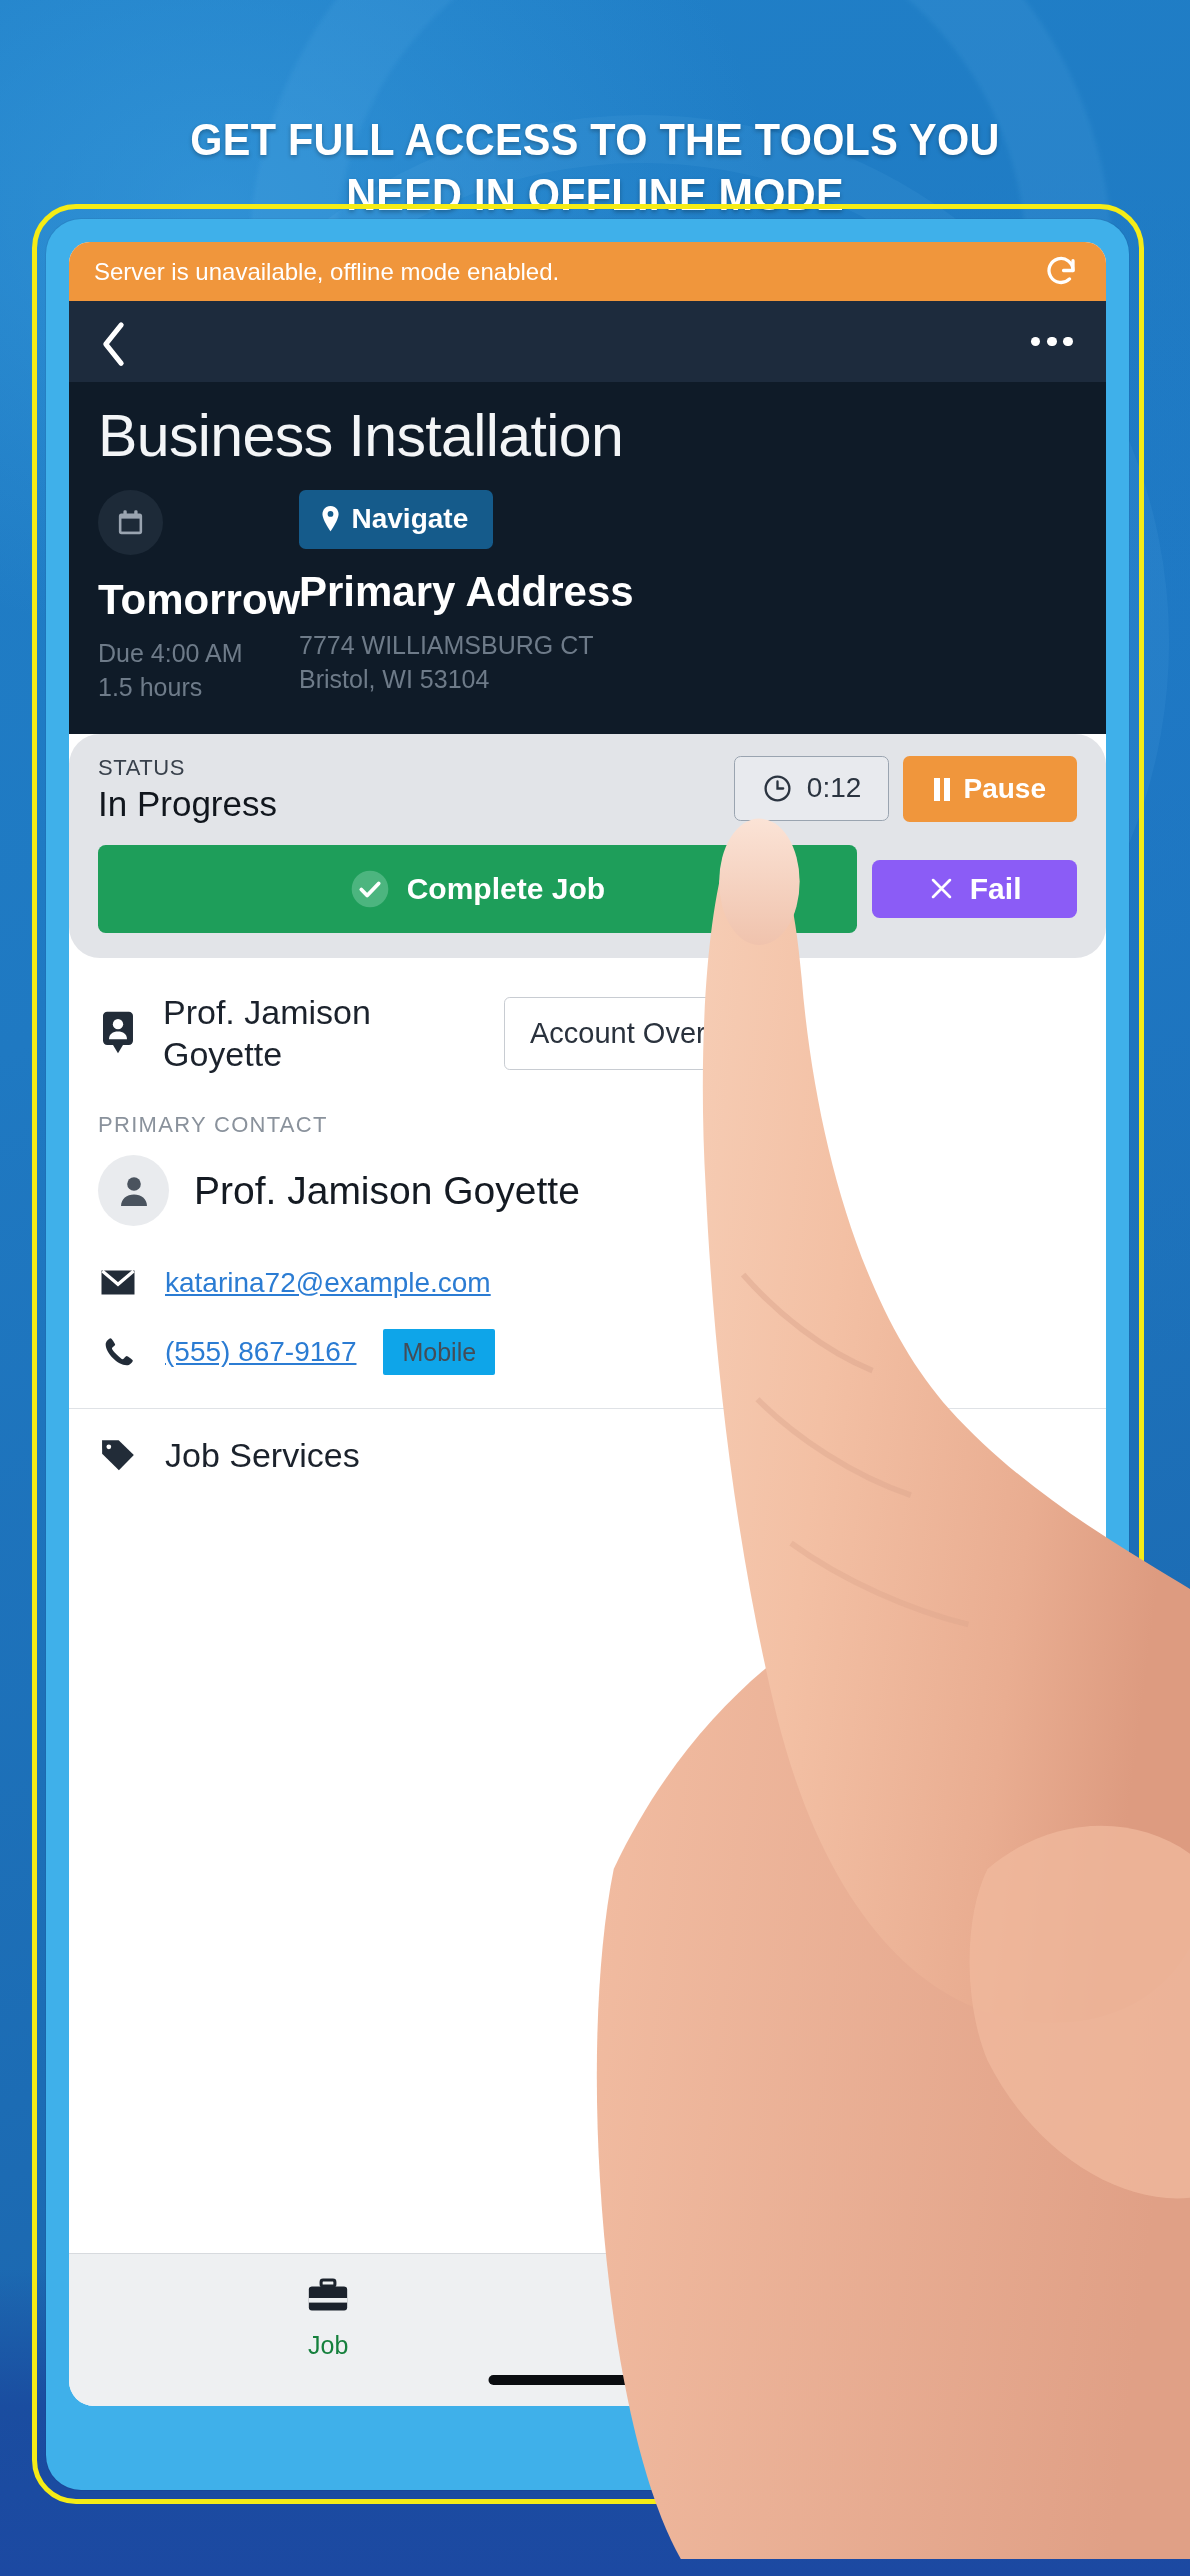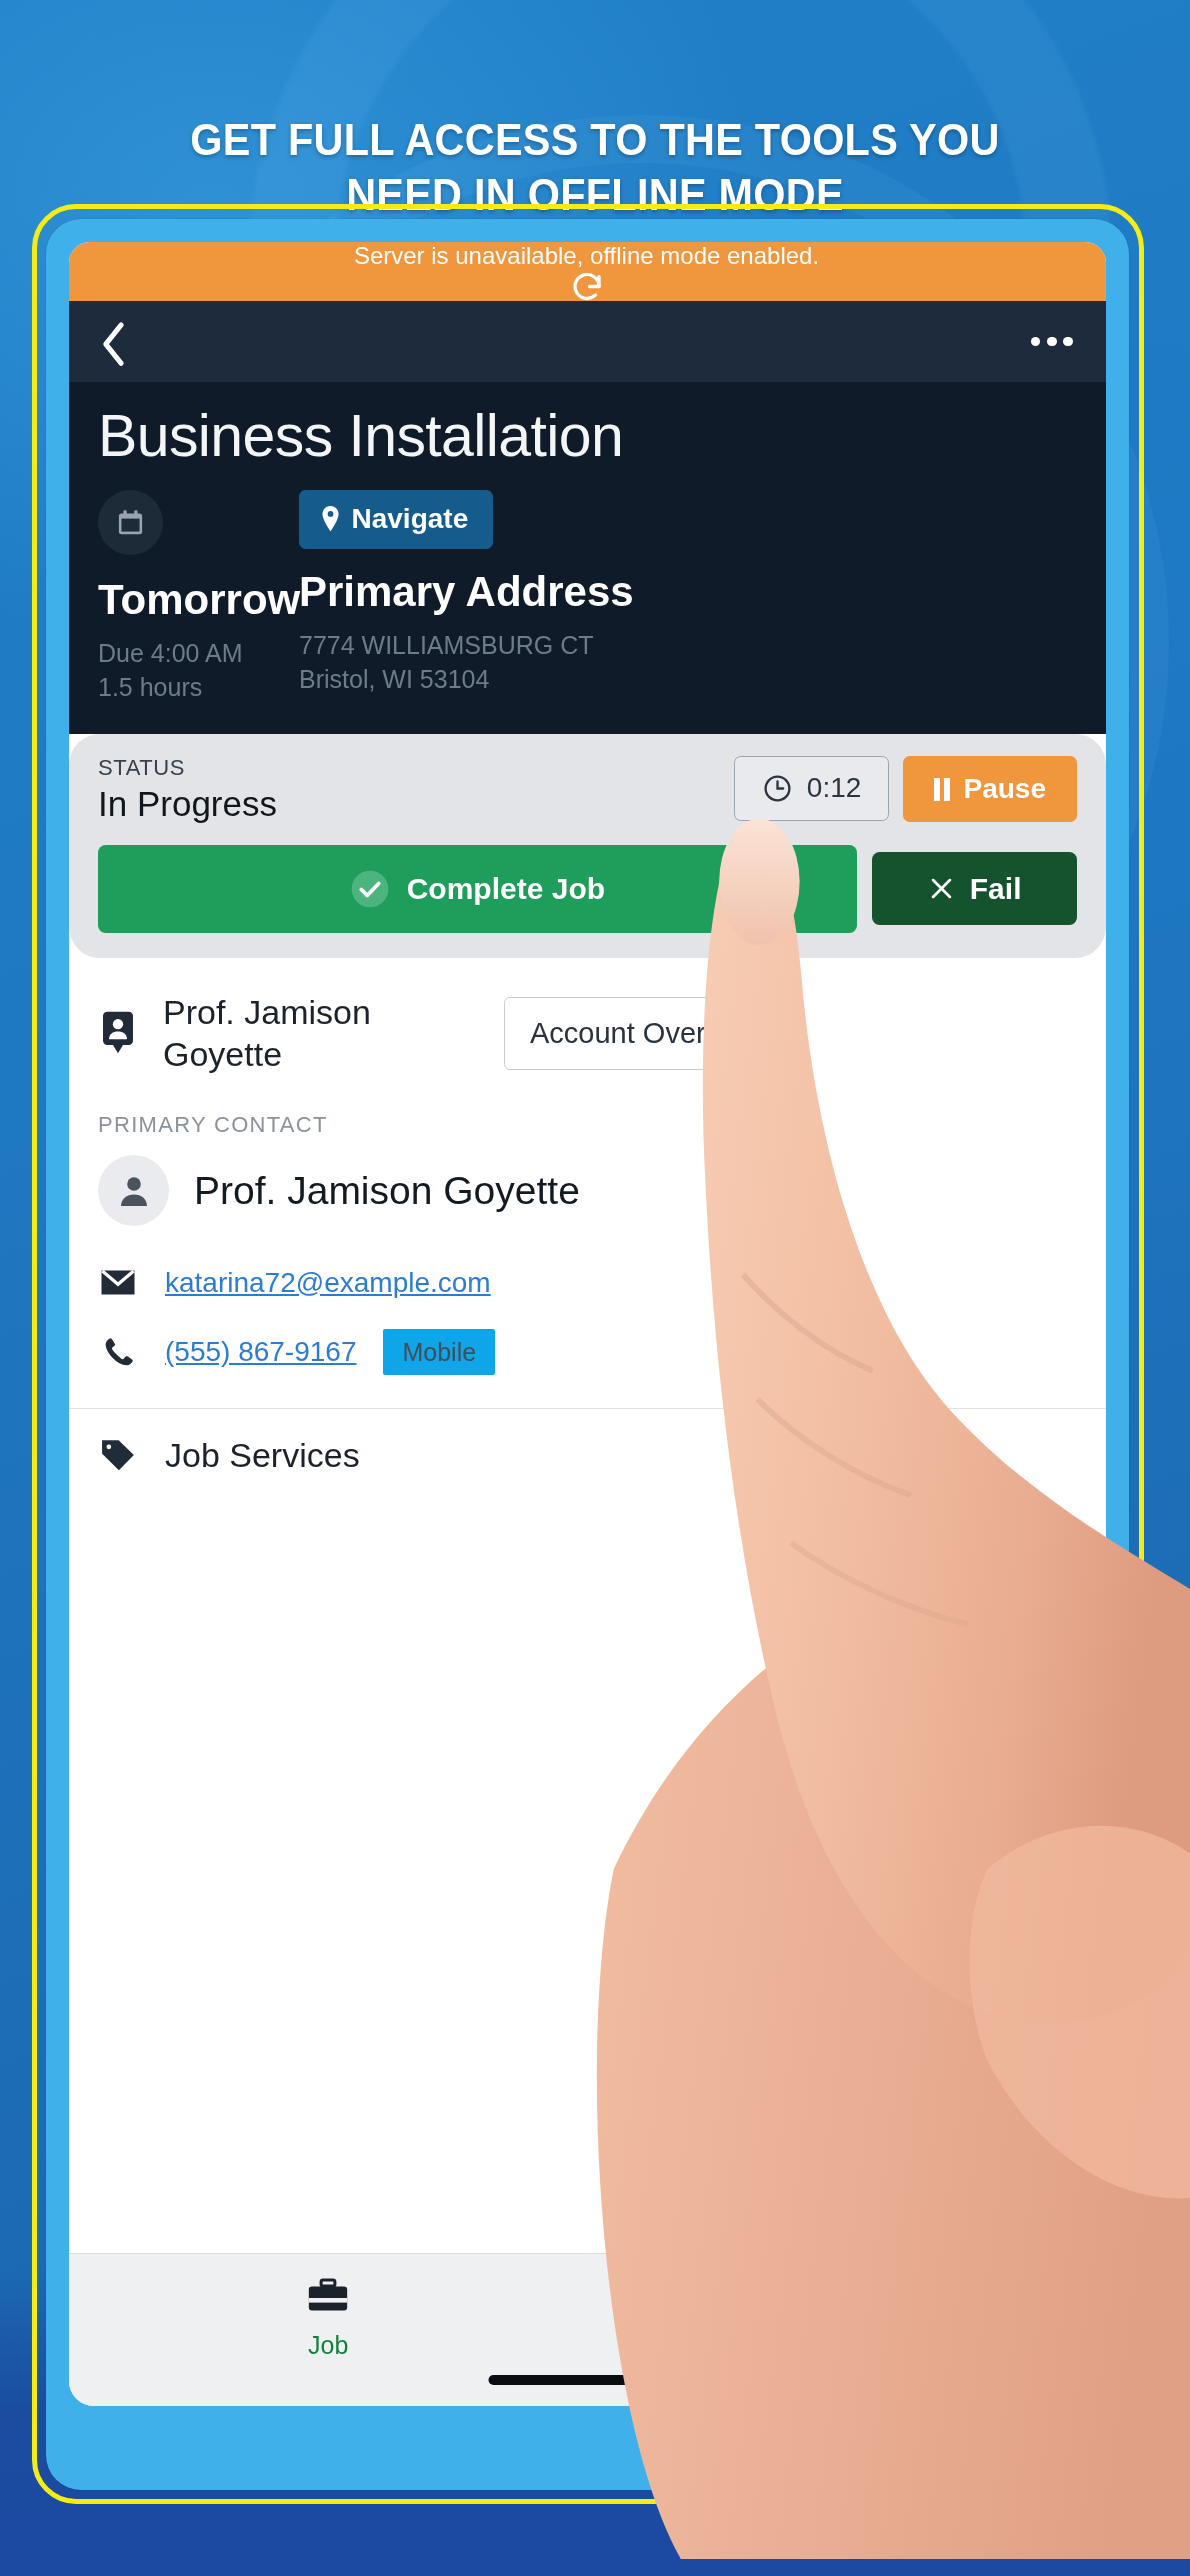--- a/index.html
+++ b/index.html
@@ -81,21 +81,20 @@
     overflow:hidden;
   }
 
   
   .offline-banner {
     height:59px;
     background:#f0963c;
     display:flex; align-items:center;
     padding:0 27px 0 25px;
     justify-content:space-between;
-    flex-direction:column;
   }
   .offline-text {
     color:#ffffff;
     font-size:24px;
   }
   .refresh-icon { width:36px; height:36px; flex:0 0 36px; }
 
   
   .topnav {
     height:81px;
@@ -176,24 +175,24 @@
     flex:1;
     background:#1e9e5a;
     border-radius:7.7px;
     display:flex; align-items:center; justify-content:center; gap:17px;
     height:88px;
   }
   .check-circle { width:40px; height:40px; }
   .complete-label { color:#ffffff; font-size:30px; font-weight:bold; }
   .fail-btn {
     width:205px; flex:0 0 205px;
-    background:#14532d;
+    background:#8b5cf6;
     border-radius:7.7px;
     display:flex; align-items:center; justify-content:center; gap:15.3px;
-    height:73px; align-self:center;
+    height:58px; align-self:center;
   }
   .x-icon { width:27px; height:27px; }
   .fail-label { color:#ffffff; font-size:30px; font-weight:bold; }
 
   
   .content { background:#ffffff; padding:0 0 0 0; }
   .acct-row {
     display:flex; align-items:center;
     padding:33px 29px 27px 29px;
     gap:25px;

